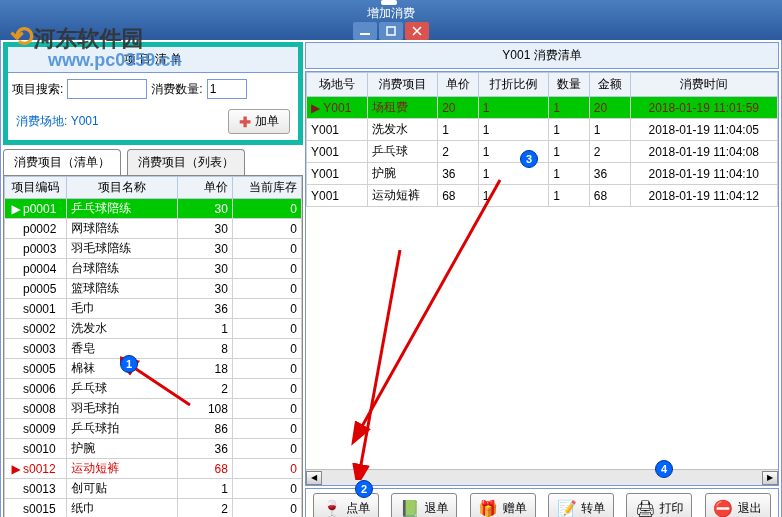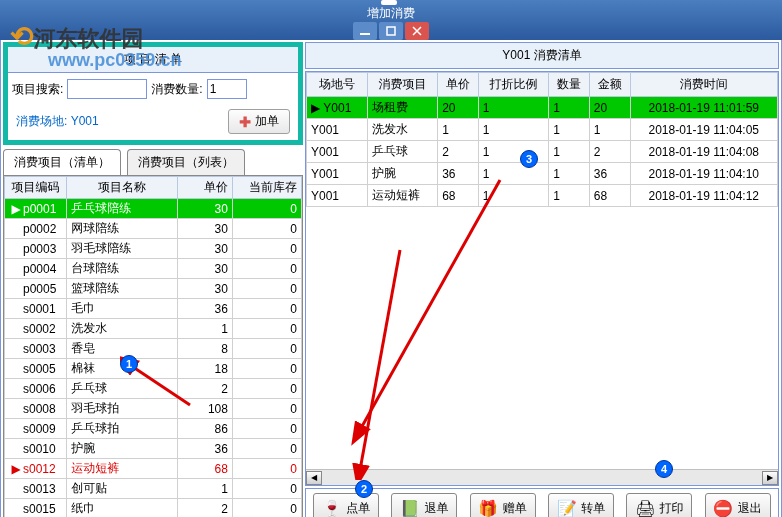--- a/index.html
+++ b/index.html
@@ -43,21 +43,21 @@
 .grid .col-stock { width: 60px; text-align: right; }
 .row-marker { width: 14px; display: inline-block; text-align: center; }
 .right-panel { flex: 1; display: flex; flex-direction: column; }
 .bill-header { background: #e8f0fa; padding: 4px; text-align: center; border: 1px solid #7a96df; }
 .bill-grid-wrap { border: 1px solid #7a96df; flex: 1; margin-top: 2px; overflow: auto; position: relative; background: #fff; }
 .bill-grid { width: 100%; border-collapse: collapse; }
 .bill-grid th { background: #eef2f9; border: 1px solid #b8c8e0; padding: 3px 4px; font-weight: normal; }
 .bill-grid td { border: 1px solid #d0d0d0; padding: 2px 4px; text-align: left; height: 17px; }
 .bill-grid td:nth-child(1), .bill-grid td:nth-child(2) { text-align: left; }
 .bill-grid td:nth-child(7) { text-align: center; }
-.bill-grid tr.selected td { background: #00c800; color: #000000; }
+.bill-grid tr.selected td { background: #00c800; color: #7f1d1d; }
 .annot { position: absolute; pointer-events: none; z-index: 20; }
 .annot-circle { width: 18px; height: 18px; border-radius: 50%; background: #0066ff; color: #fff; display: flex; align-items: center; justify-content: center; font-weight: bold; font-size: 11px; border: 1px solid #003399; }
 .arrow { position: absolute; pointer-events: none; z-index: 15; }
 .toolbar { display: flex; padding: 4px; gap: 6px; border: 1px solid #7a96df; margin-top: 2px; justify-content: space-around; }
 .tool-btn { border: 1px solid #888; background: linear-gradient(#fdfdfd,#e4e4e4); padding: 4px 8px; border-radius: 3px; cursor: pointer; display: flex; align-items: center; gap: 4px; min-width: 60px; justify-content: center; }
 .tool-icon { width: 20px; height: 20px; display: inline-flex; align-items: center; justify-content: center; font-size: 16px; }
 .scroll-h { height: 16px; background: #e8e8e8; border-top: 1px solid #c0c0c0; display: flex; align-items: center; }
 .scroll-btn { width: 16px; height: 14px; background: linear-gradient(#fdfdfd,#d0d0d0); border: 1px solid #888; display: flex; align-items: center; justify-content: center; font-size: 8px; cursor: pointer; }
 .scroll-track { flex: 1; }
 </style>

